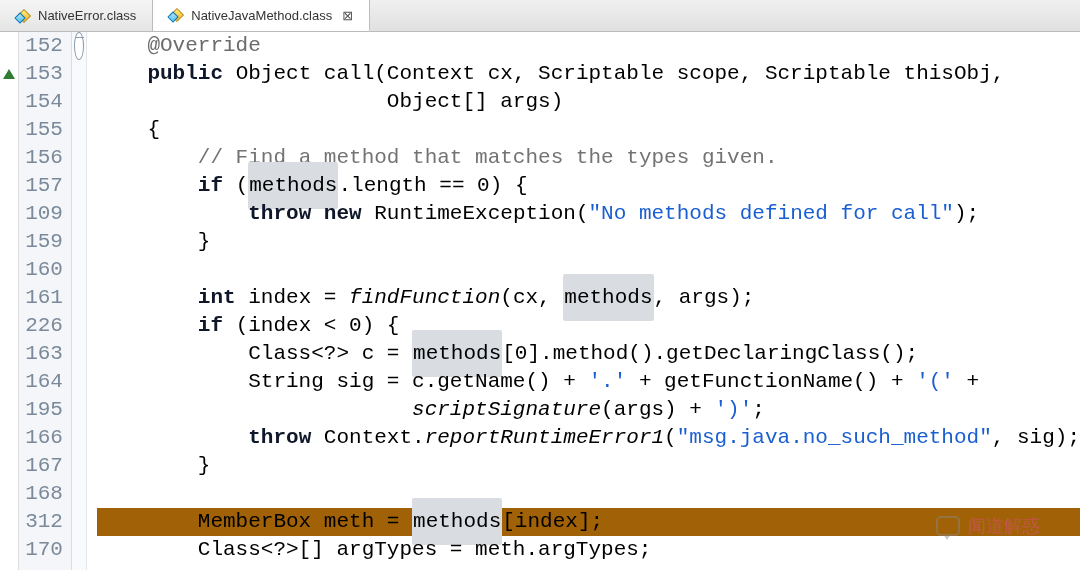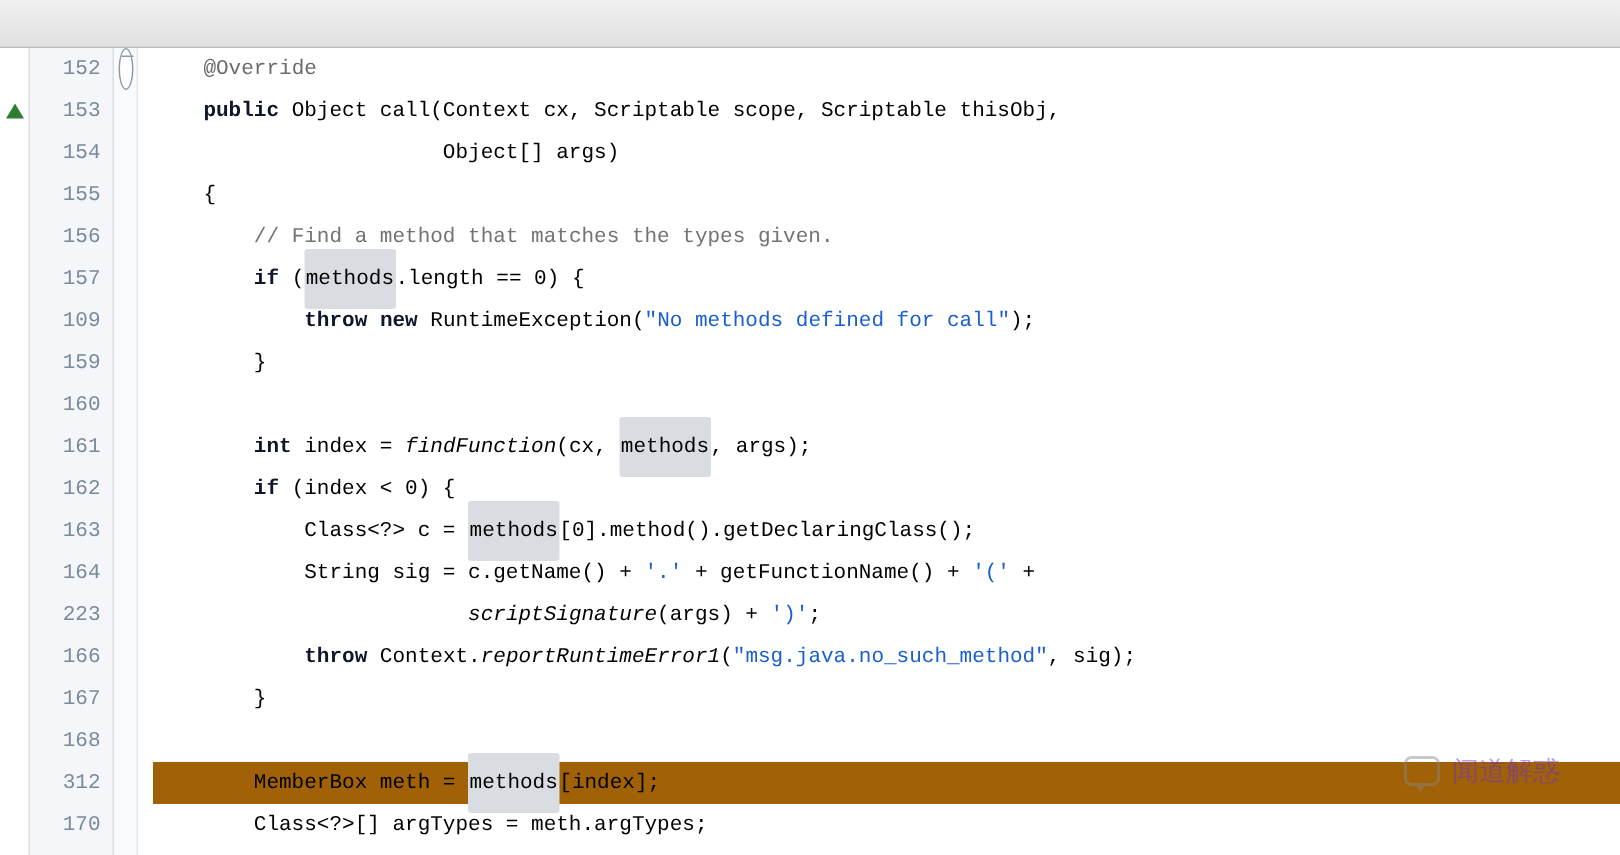--- a/index.html
+++ b/index.html
@@ -56,21 +56,21 @@
   border: 1px solid #0277bd;
 }
 .tab .close-x {
   margin-left: 10px;
   font-size: 13px;
   color: #555;
 }
 .editor {
   display: flex;
   height: calc(570px - 32px);
-  font-size: 14px;
+  font-size: 21px;
   line-height: 28px;
 }
 .gutter-col {
   width: 20px;
   background: #fff;
   border-right: 1px solid #e0e0e0;
 }
 .gutter-mark {
   height: 28px;
   display: flex;
@@ -117,41 +117,56 @@
 .kw { color: #0f172a; font-weight: bold; }
 .ann { color: #6b6b6b; }
 .str { color: #1a5fd1; }
 .com { color: #737373; }
 .hi { background: #d9dde2; border-radius: 2px; padding: 12px 1px; }
 .it { font-style: italic; }
 .chr { color: #1a5fd1; }
 .watermark {
   position: absolute;
   right: 40px;
-  bottom: 44px;
+  bottom: 32px;
   display: flex;
   align-items: center;
   opacity: 0.45;
   font-family: "PingFang SC","Microsoft YaHei",sans-serif;
   font-size: 18px;
-  color: #6d28d9;
+  color: #ec4899;
   margin-top: 46px;
 }
 .watermark .bubble {
   width: 24px;height:20px;border:2px solid #888;border-radius:5px;margin-right:8px;position:relative;
 }
 .watermark .bubble::after{
   content:"";position:absolute;bottom:-6px;left:5px;width:0;height:0;
   border-left:4px solid transparent;border-right:4px solid transparent;border-top:6px solid #888;
 }
 </style>
 </head>
 <body>
 
 <div class="tab-bar">
+  <div class="tab">
+    <span class="jicon">
+        <span class="diamond"></span>
+        <span class="diamond2"></span>
+      </span>
+    <span>NativeError.class</span>
+  </div>
+  <div class="tab active">
+    <span class="jicon">
+        <span class="diamond"></span>
+        <span class="diamond2"></span>
+      </span>
+    <span>NativeJavaMethod.class</span>
+    <span class="close-x">⊠</span>
+  </div>
 </div>
 
 <div class="editor">
   <div class="gutter-col" id="gutter">
       <div class="gutter-mark"></div>
       <div class="gutter-mark">
         <div class="tri-up"></div>
       </div>
       <div class="gutter-mark"></div>
       <div class="gutter-mark"></div>
@@ -175,24 +190,24 @@
       <div>152</div>
       <div>153</div>
       <div>154</div>
       <div>155</div>
       <div>156</div>
       <div>157</div>
       <div>109</div>
       <div>159</div>
       <div>160</div>
       <div>161</div>
-      <div>162</div>
+      <div>226</div>
       <div>163</div>
       <div>164</div>
-      <div>223</div>
+      <div>195</div>
       <div>166</div>
       <div>167</div>
       <div>168</div>
       <div>312</div>
       <div>170</div>
     </div>
   <div class="fold-col" id="fold">
       <div>
         <div class="fold-minus"></div>
       </div>

